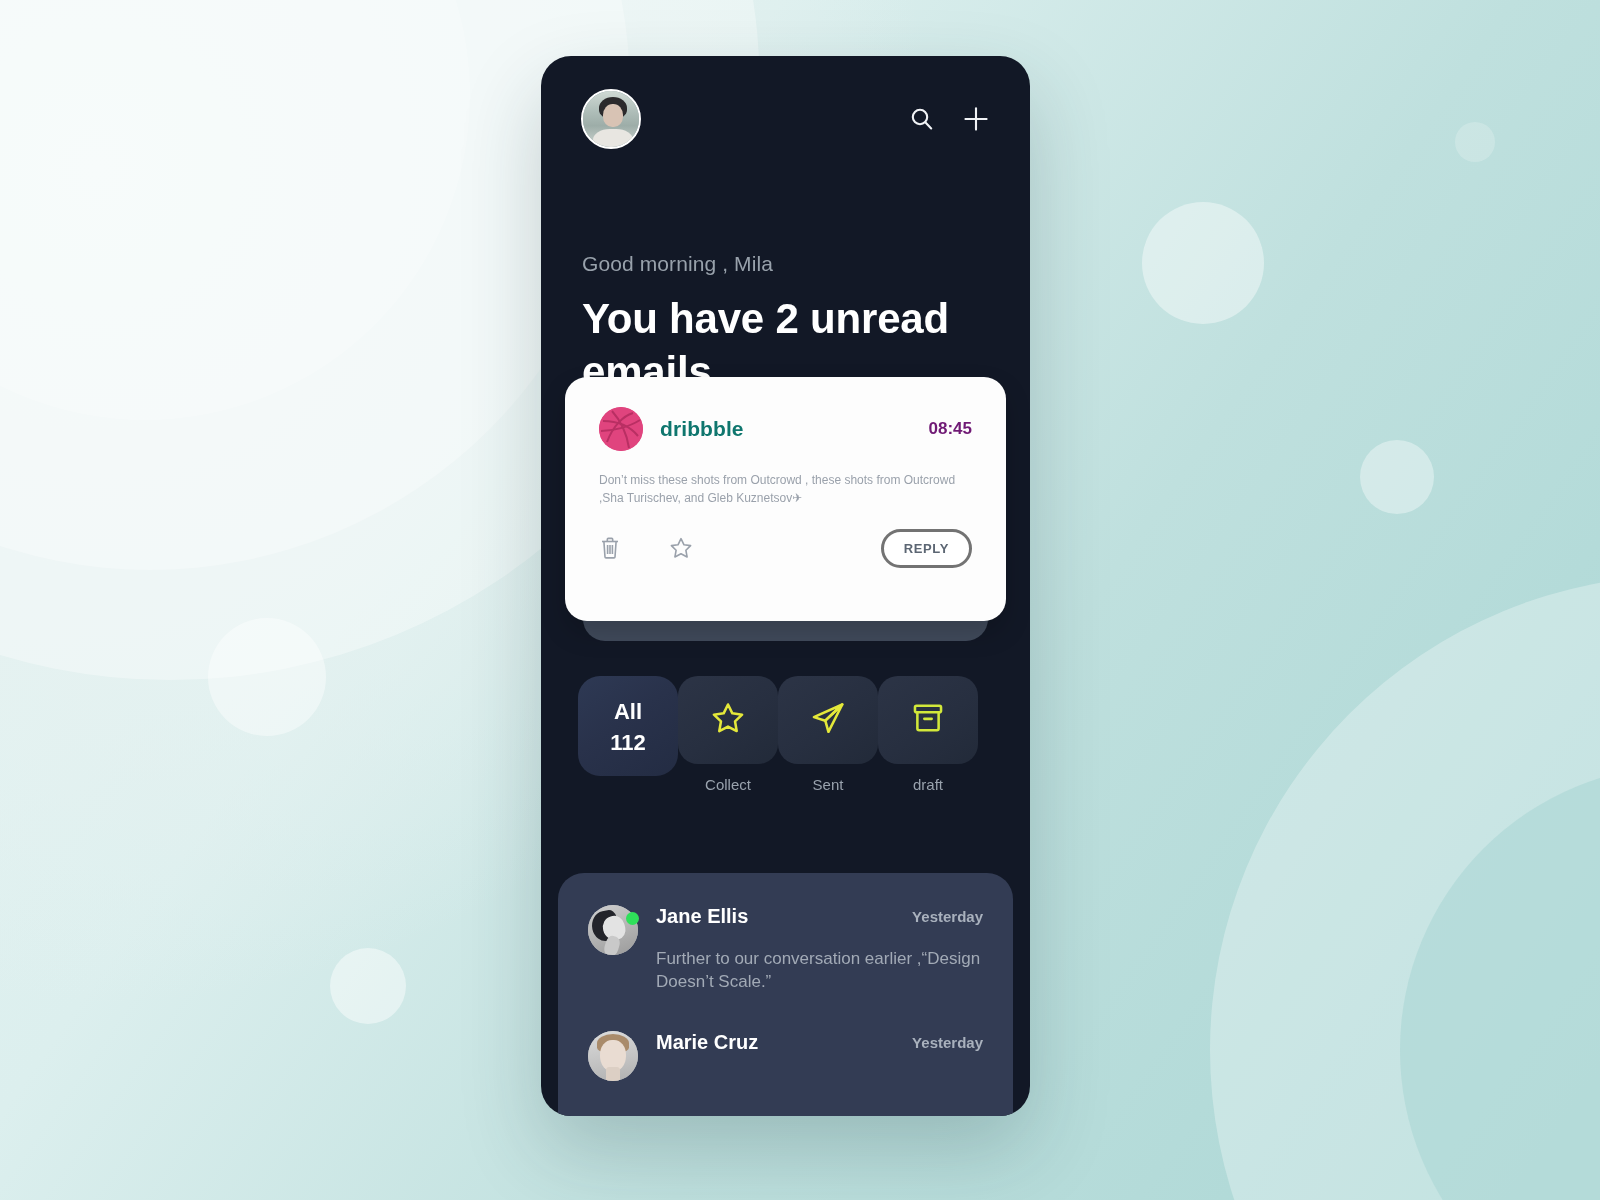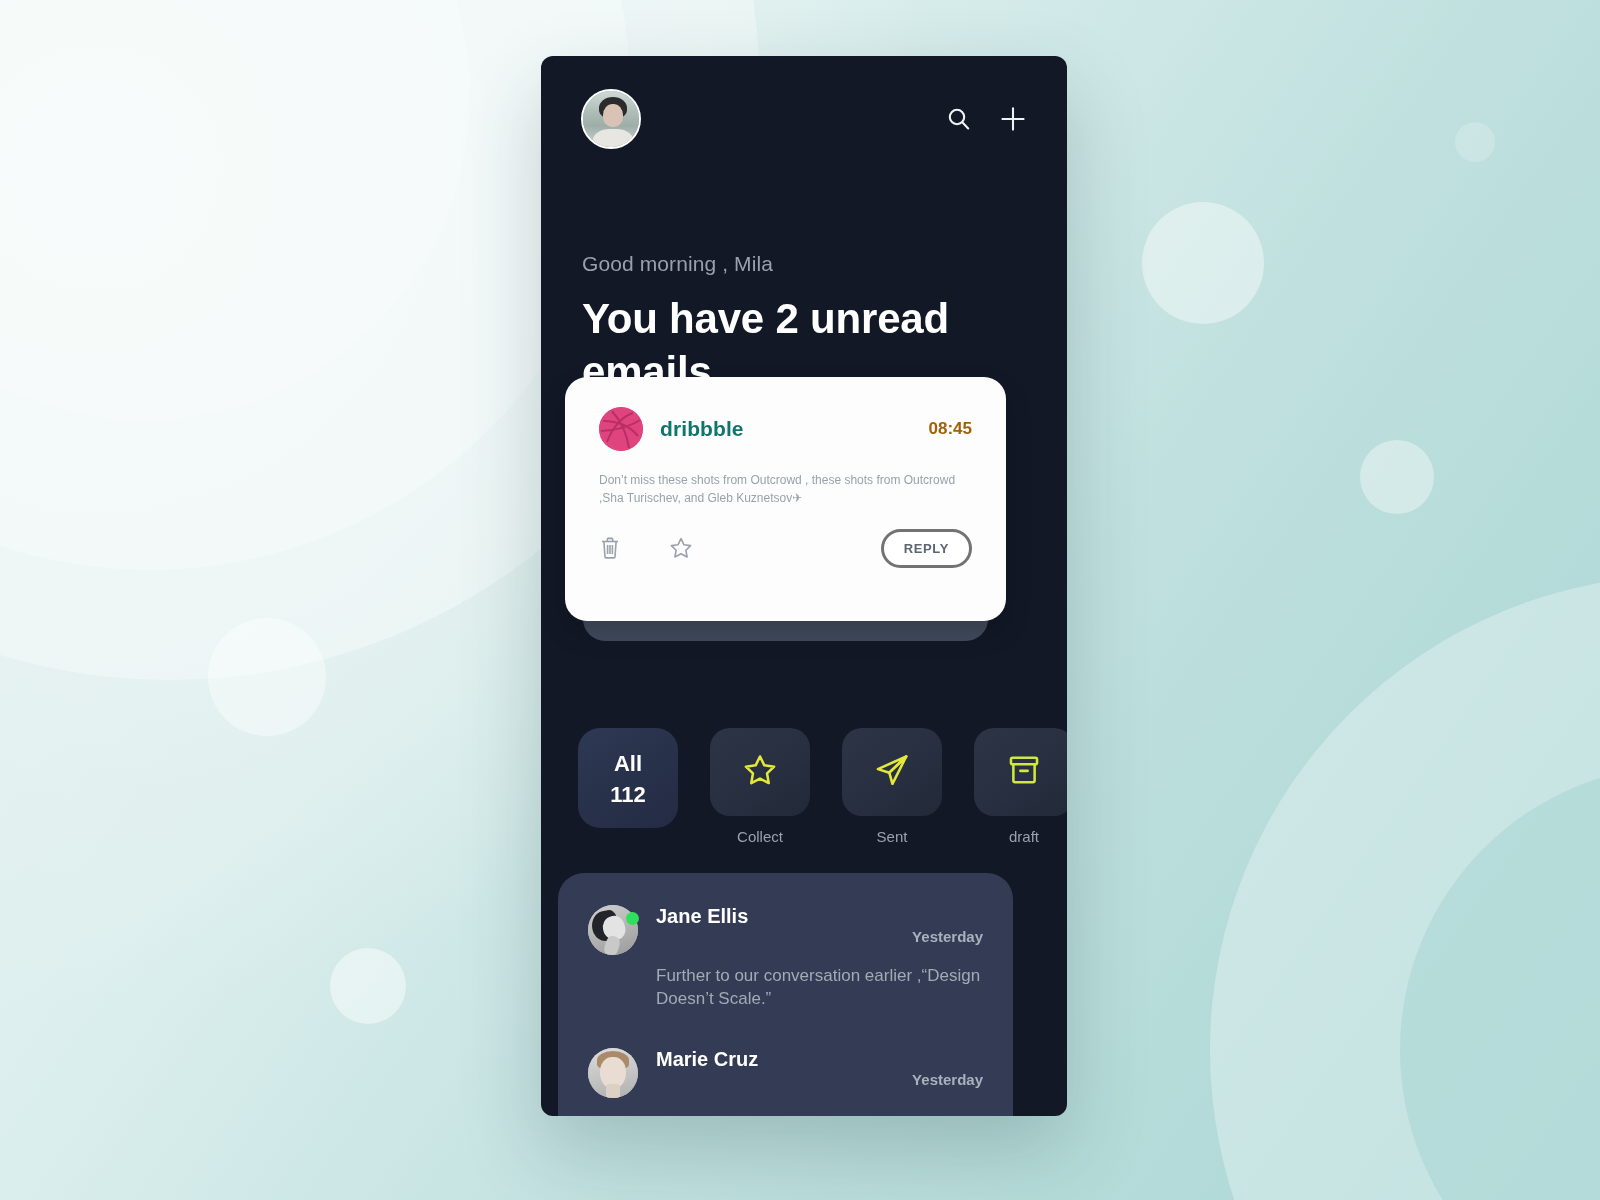--- a/index.html
+++ b/index.html
@@ -44,23 +44,23 @@
   
   .dot-1 { left:1142px; top:202px; width:122px; height:122px; background:rgba(255,255,255,0.42); }
   .dot-2 { left:1360px; top:440px; width:74px;  height:74px;  background:rgba(255,255,255,0.38); }
   .dot-3 { left:208px;  top:618px; width:118px; height:118px; background:rgba(255,255,255,0.42); }
   .dot-4 { left:330px;  top:948px; width:76px;  height:76px;  background:rgba(255,255,255,0.46); }
   .dot-5 { left:1455px; top:122px; width:40px;  height:40px;  background:rgba(255,255,255,0.20); }
 
   
   #phone {
     position:absolute; left:541px; top:56px;
-    width:526px; height:1060px;
+    width:489px; height:1060px;
     background:#121826;
-    border-radius:12px;
+    border-radius:30px;
     overflow:hidden;
     box-shadow:0 34px 80px rgba(26,58,66,0.22);
   }
 
   
   .topbar {
     position:absolute; left:0; top:0; width:100%; height:126px;
     display:flex; align-items:center; justify-content:space-between;
     padding:0 40px;
   }
@@ -111,39 +111,39 @@
   .card-head { display:flex; align-items:center; }
   .dribbble-logo {
     width:44px; height:44px; border-radius:50%;
     background:#e0447e; position:relative; overflow:hidden; flex:0 0 auto;
   }
   .sender {
     margin-left:17px; font-size:21px; font-weight:bold; color:#0f766e;
     letter-spacing:.1px;
   }
   .card-time {
-    margin-left:auto; font-size:17px; font-weight:bold; color:#a16207;
+    margin-left:auto; font-size:17px; font-weight:bold; color:#701a75;
   }
   .card-body {
     margin-top:21px; font-size:12px; line-height:1.48; color:#9aa1ab;
   }
   .card-actions {
     display:flex; align-items:center; margin-top:21px;
   }
   .act { cursor:pointer; display:flex; }
   .act + .act { margin-left:48px; }
   .reply-btn {
     margin-left:auto;
     border:3px solid #737373; border-radius:20px;
     padding:9px 20px; font-size:13px; font-weight:bold;
     color:#5c6673; letter-spacing:.6px; background:#fff; cursor:pointer;
   }
 
   
-  .cats { position:absolute; left:37px; top:672px; width:420px; display:flex; gap:32px; }
+  .cats { position:absolute; left:37px; top:620px; width:420px; display:flex; }
   .cat { width:100px; display:flex; flex-direction:column; align-items:center; cursor:pointer; }
   .tile {
     width:100px; height:100px; border-radius:22px;
     display:flex; align-items:center; justify-content:center;
     background:linear-gradient(145deg,#2e3954 0%,#29324b 45%,#232c43 100%);
   }
   .tile.dim {
     background:linear-gradient(145deg,#2c3446 0%,#272f40 55%,#222a39 100%);
     height:88px; border-radius:20px;
   }
@@ -165,21 +165,21 @@
     width:50px; height:50px; border-radius:50%;
     flex:0 0 auto; position:relative; overflow:visible;
     background:#b9bec4;
   }
   .msg-av .inner { position:absolute; inset:0; border-radius:50%; overflow:hidden; }
   .presence {
     position:absolute; right:-1px; top:7px; width:13px; height:13px;
     border-radius:50%; background:#2fe05a;
   }
   .msg-main { margin-left:18px; flex:1 1 auto; min-width:0; }
-  .msg-top { display:flex; align-items:flex-start;flex-direction:column; }
+  .msg-top { display:flex; align-items:center; }
   .msg-name { font-size:20px; font-weight:bold; color:#ffffff; }
   .msg-when { margin-left:auto; font-size:15px; font-weight:bold; color:#a9b1bd; }
   .msg-prev {
     margin-top:20px; font-size:17px; line-height:1.33; color:#a2aab6;
     max-width:330px;
   }
 
   
   .ja-bg { position:absolute; inset:0; background:linear-gradient(160deg,#cfcfcf,#9a9a9a); }
   .ja-hair { position:absolute; left:4px; top:6px; width:26px; height:30px;

